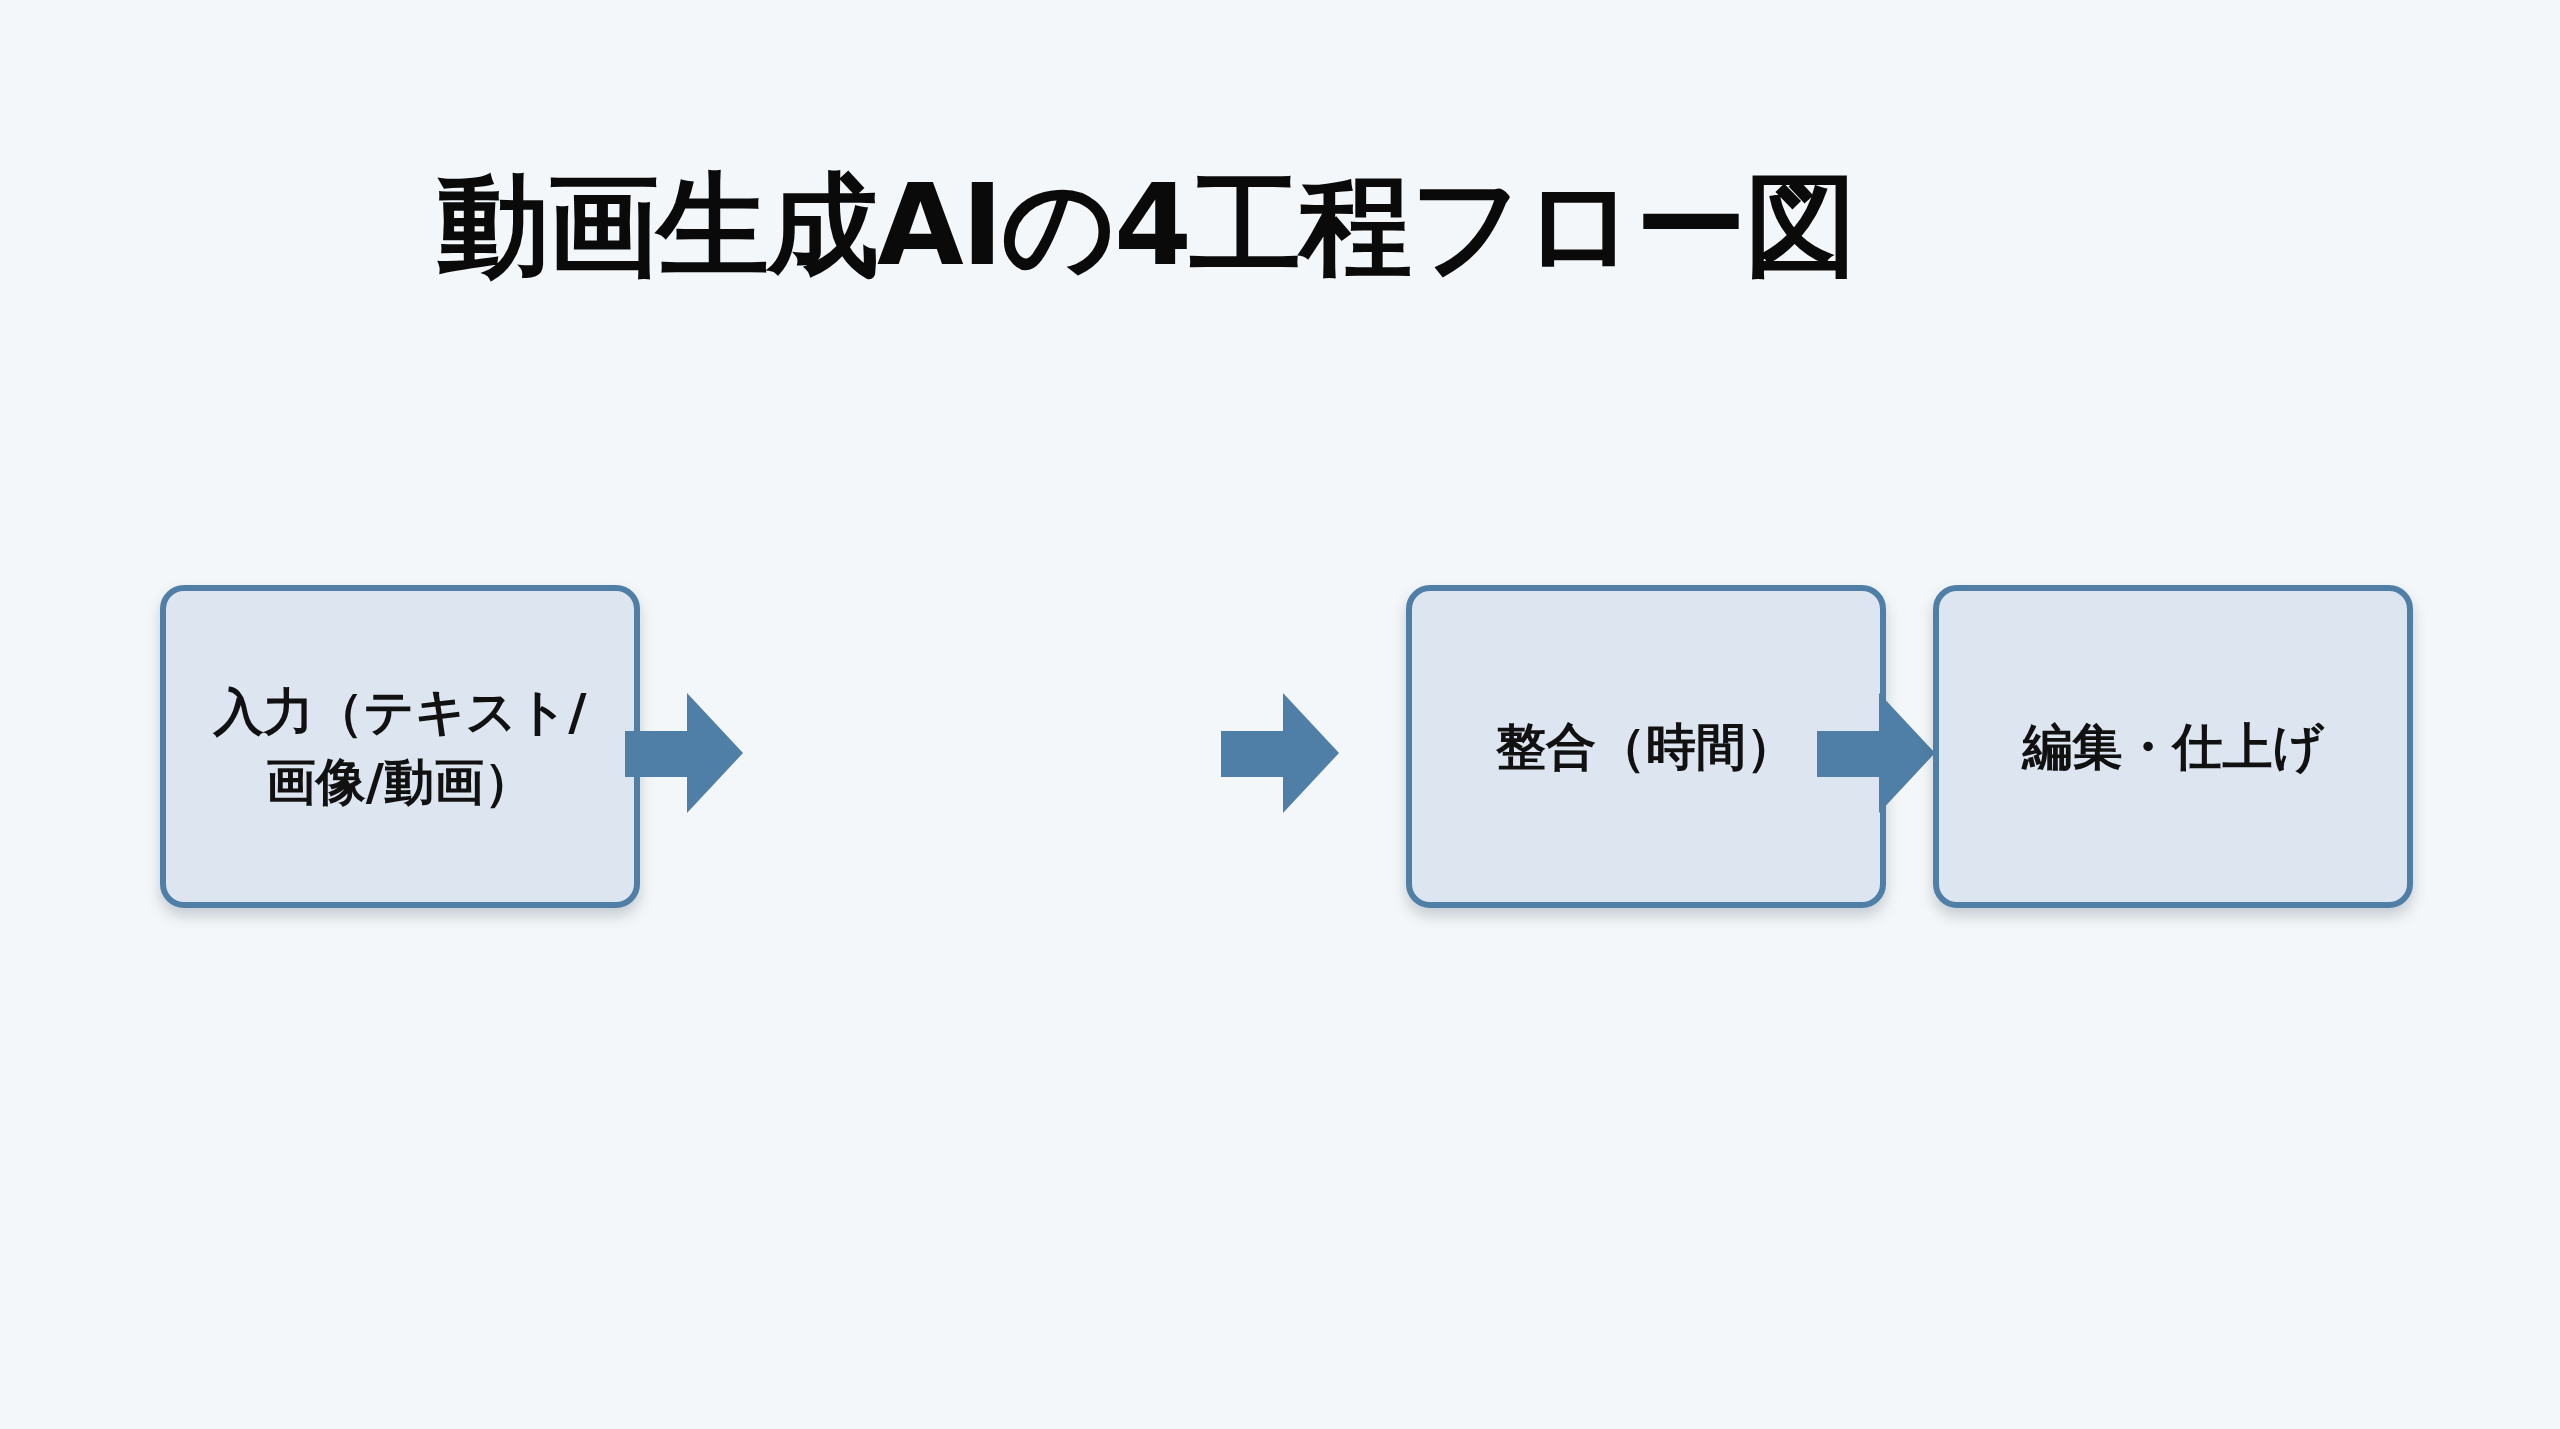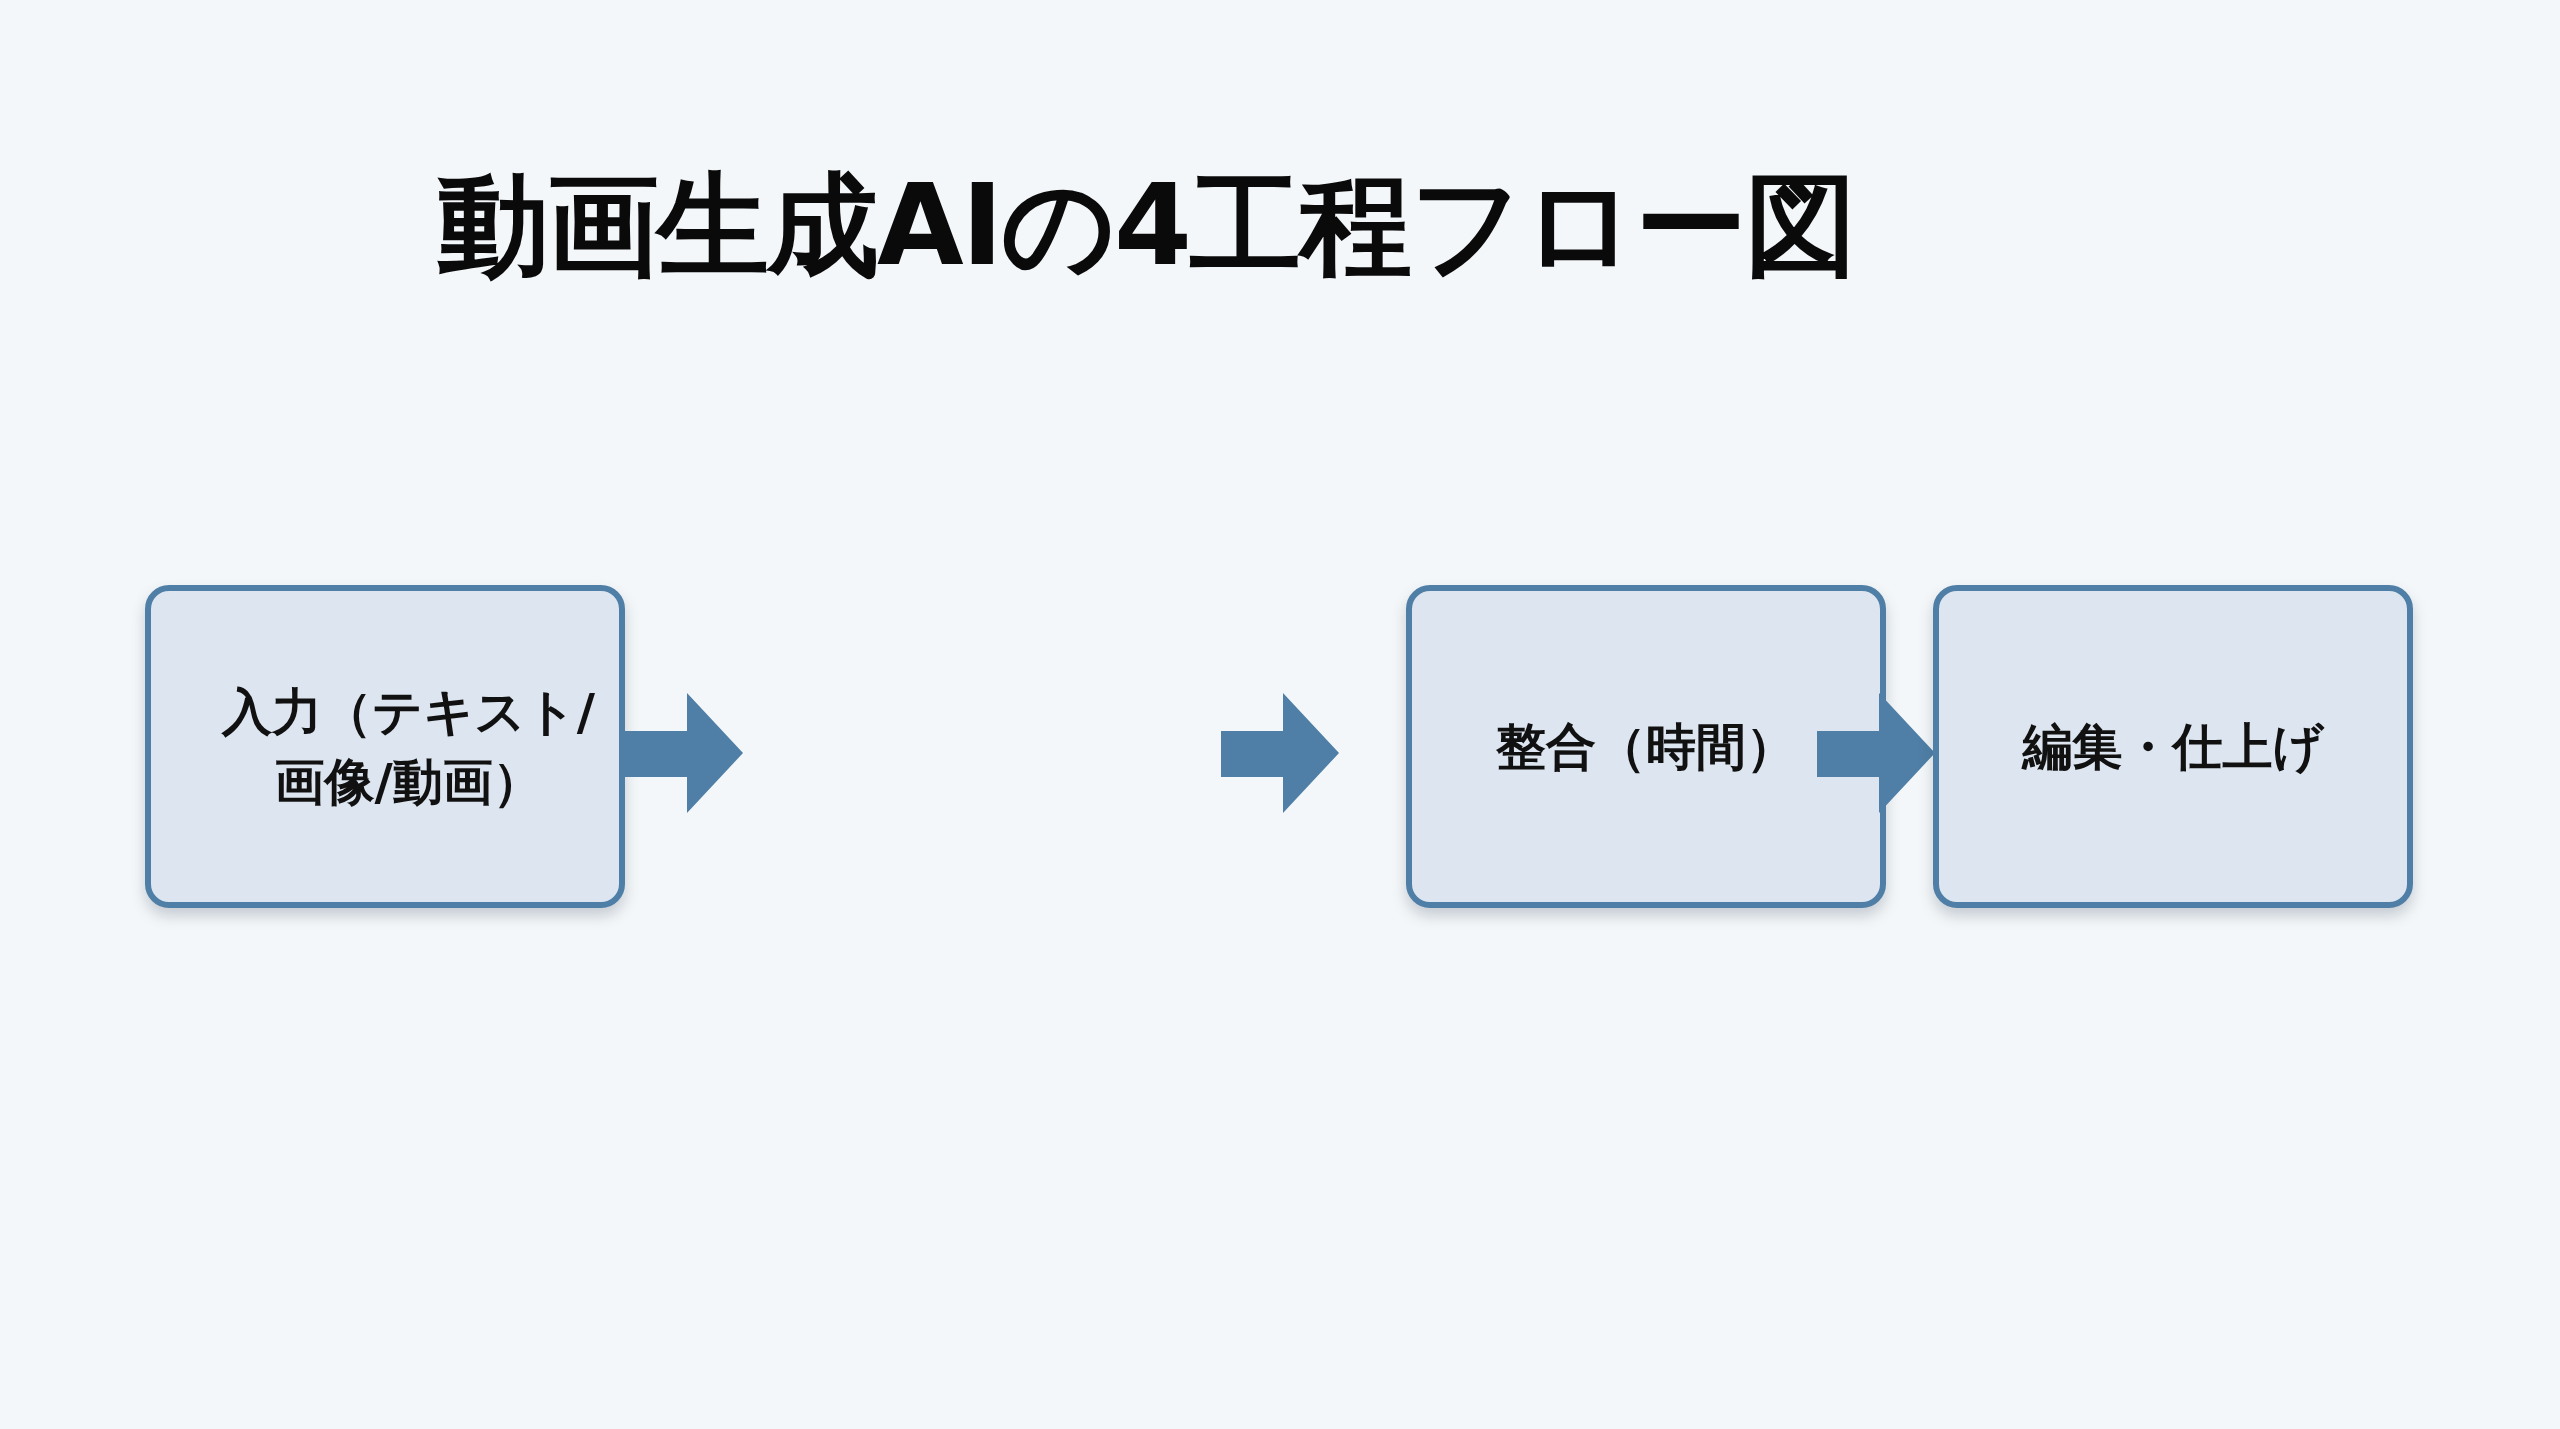--- a/index.html
+++ b/index.html
@@ -67,21 +67,21 @@
       height: 120px;
     }
   </style>
 </head>
 <body>
 
 <div class="title">動画生成AIの4工程フロー図</div>
 
 <div class="flow">
 
-  <div class="step-box" style="left:145px;justify-content:flex-end;">
+  <div class="step-box" style="left:160px;">
     <div class="step-label">入力（テキスト/
 画像/動画）</div>
   </div>
 
   <div class="arrow" style="left:625px;">
     <svg viewBox="0 0 120 120">
       <polygon points="0,38 62,38 62,0 118,60 62,120 62,84 0,84" fill="#4f7ea6"></polygon>
     </svg>
   </div>
 

